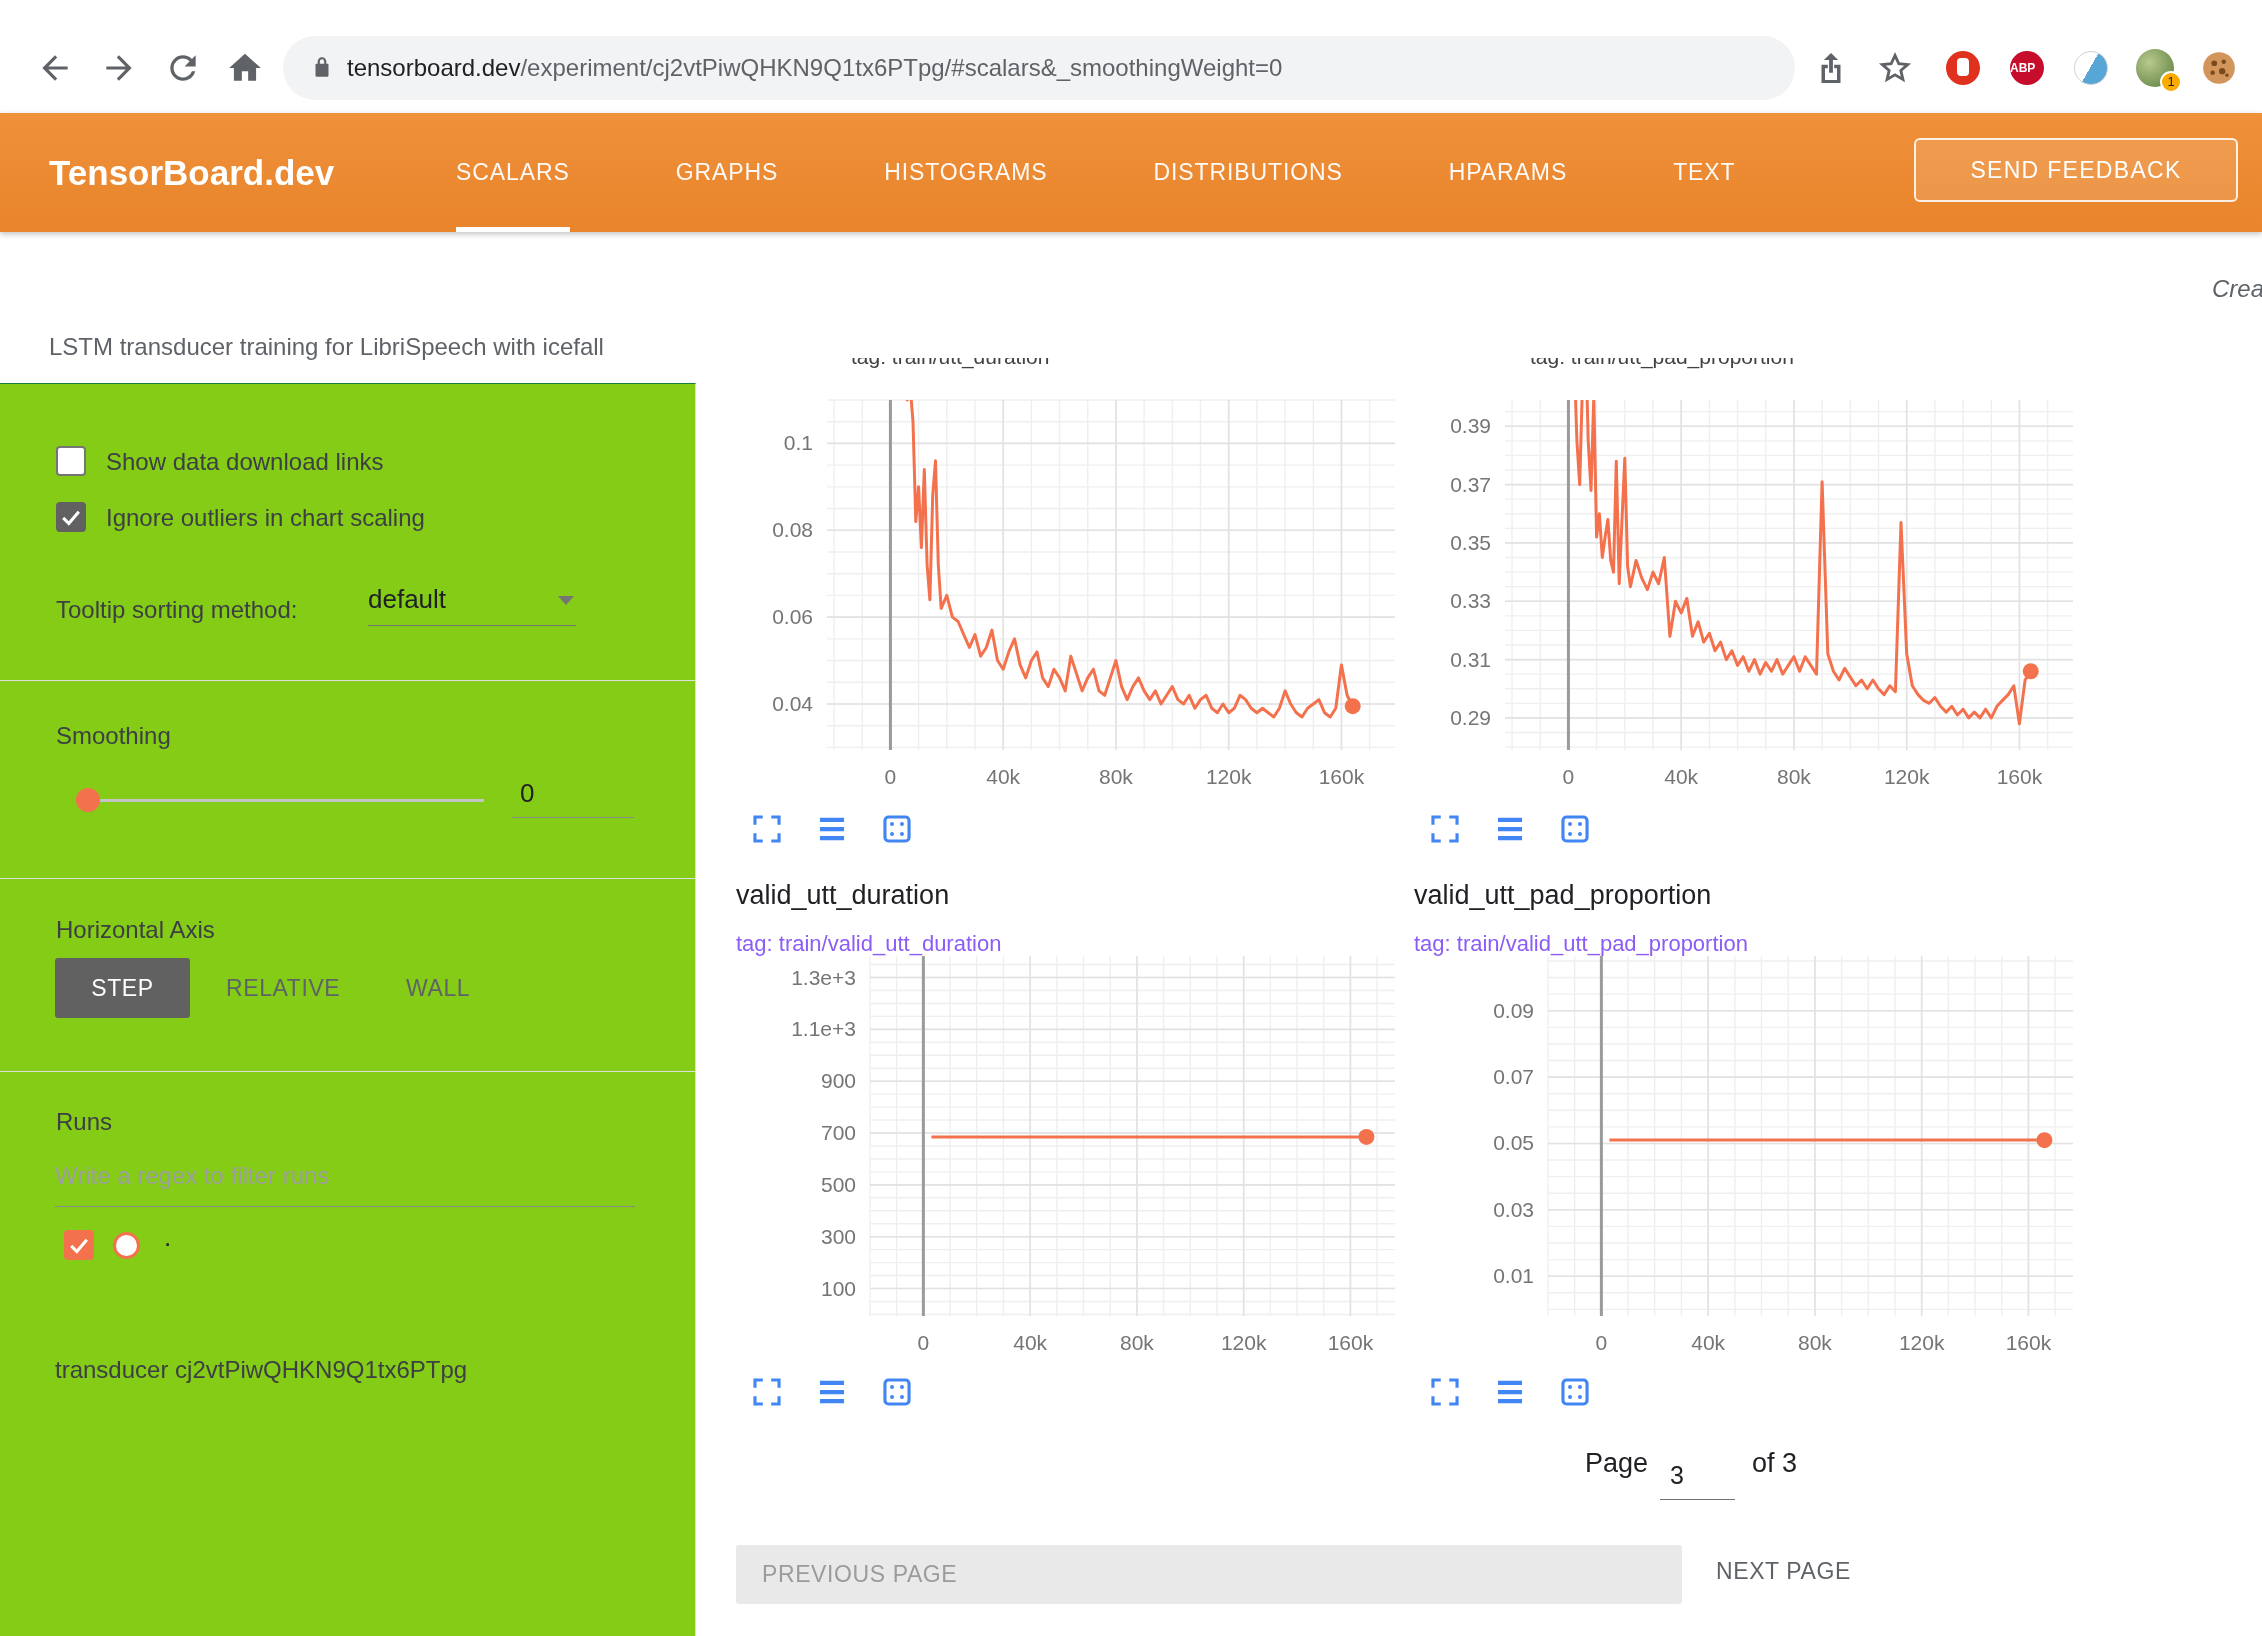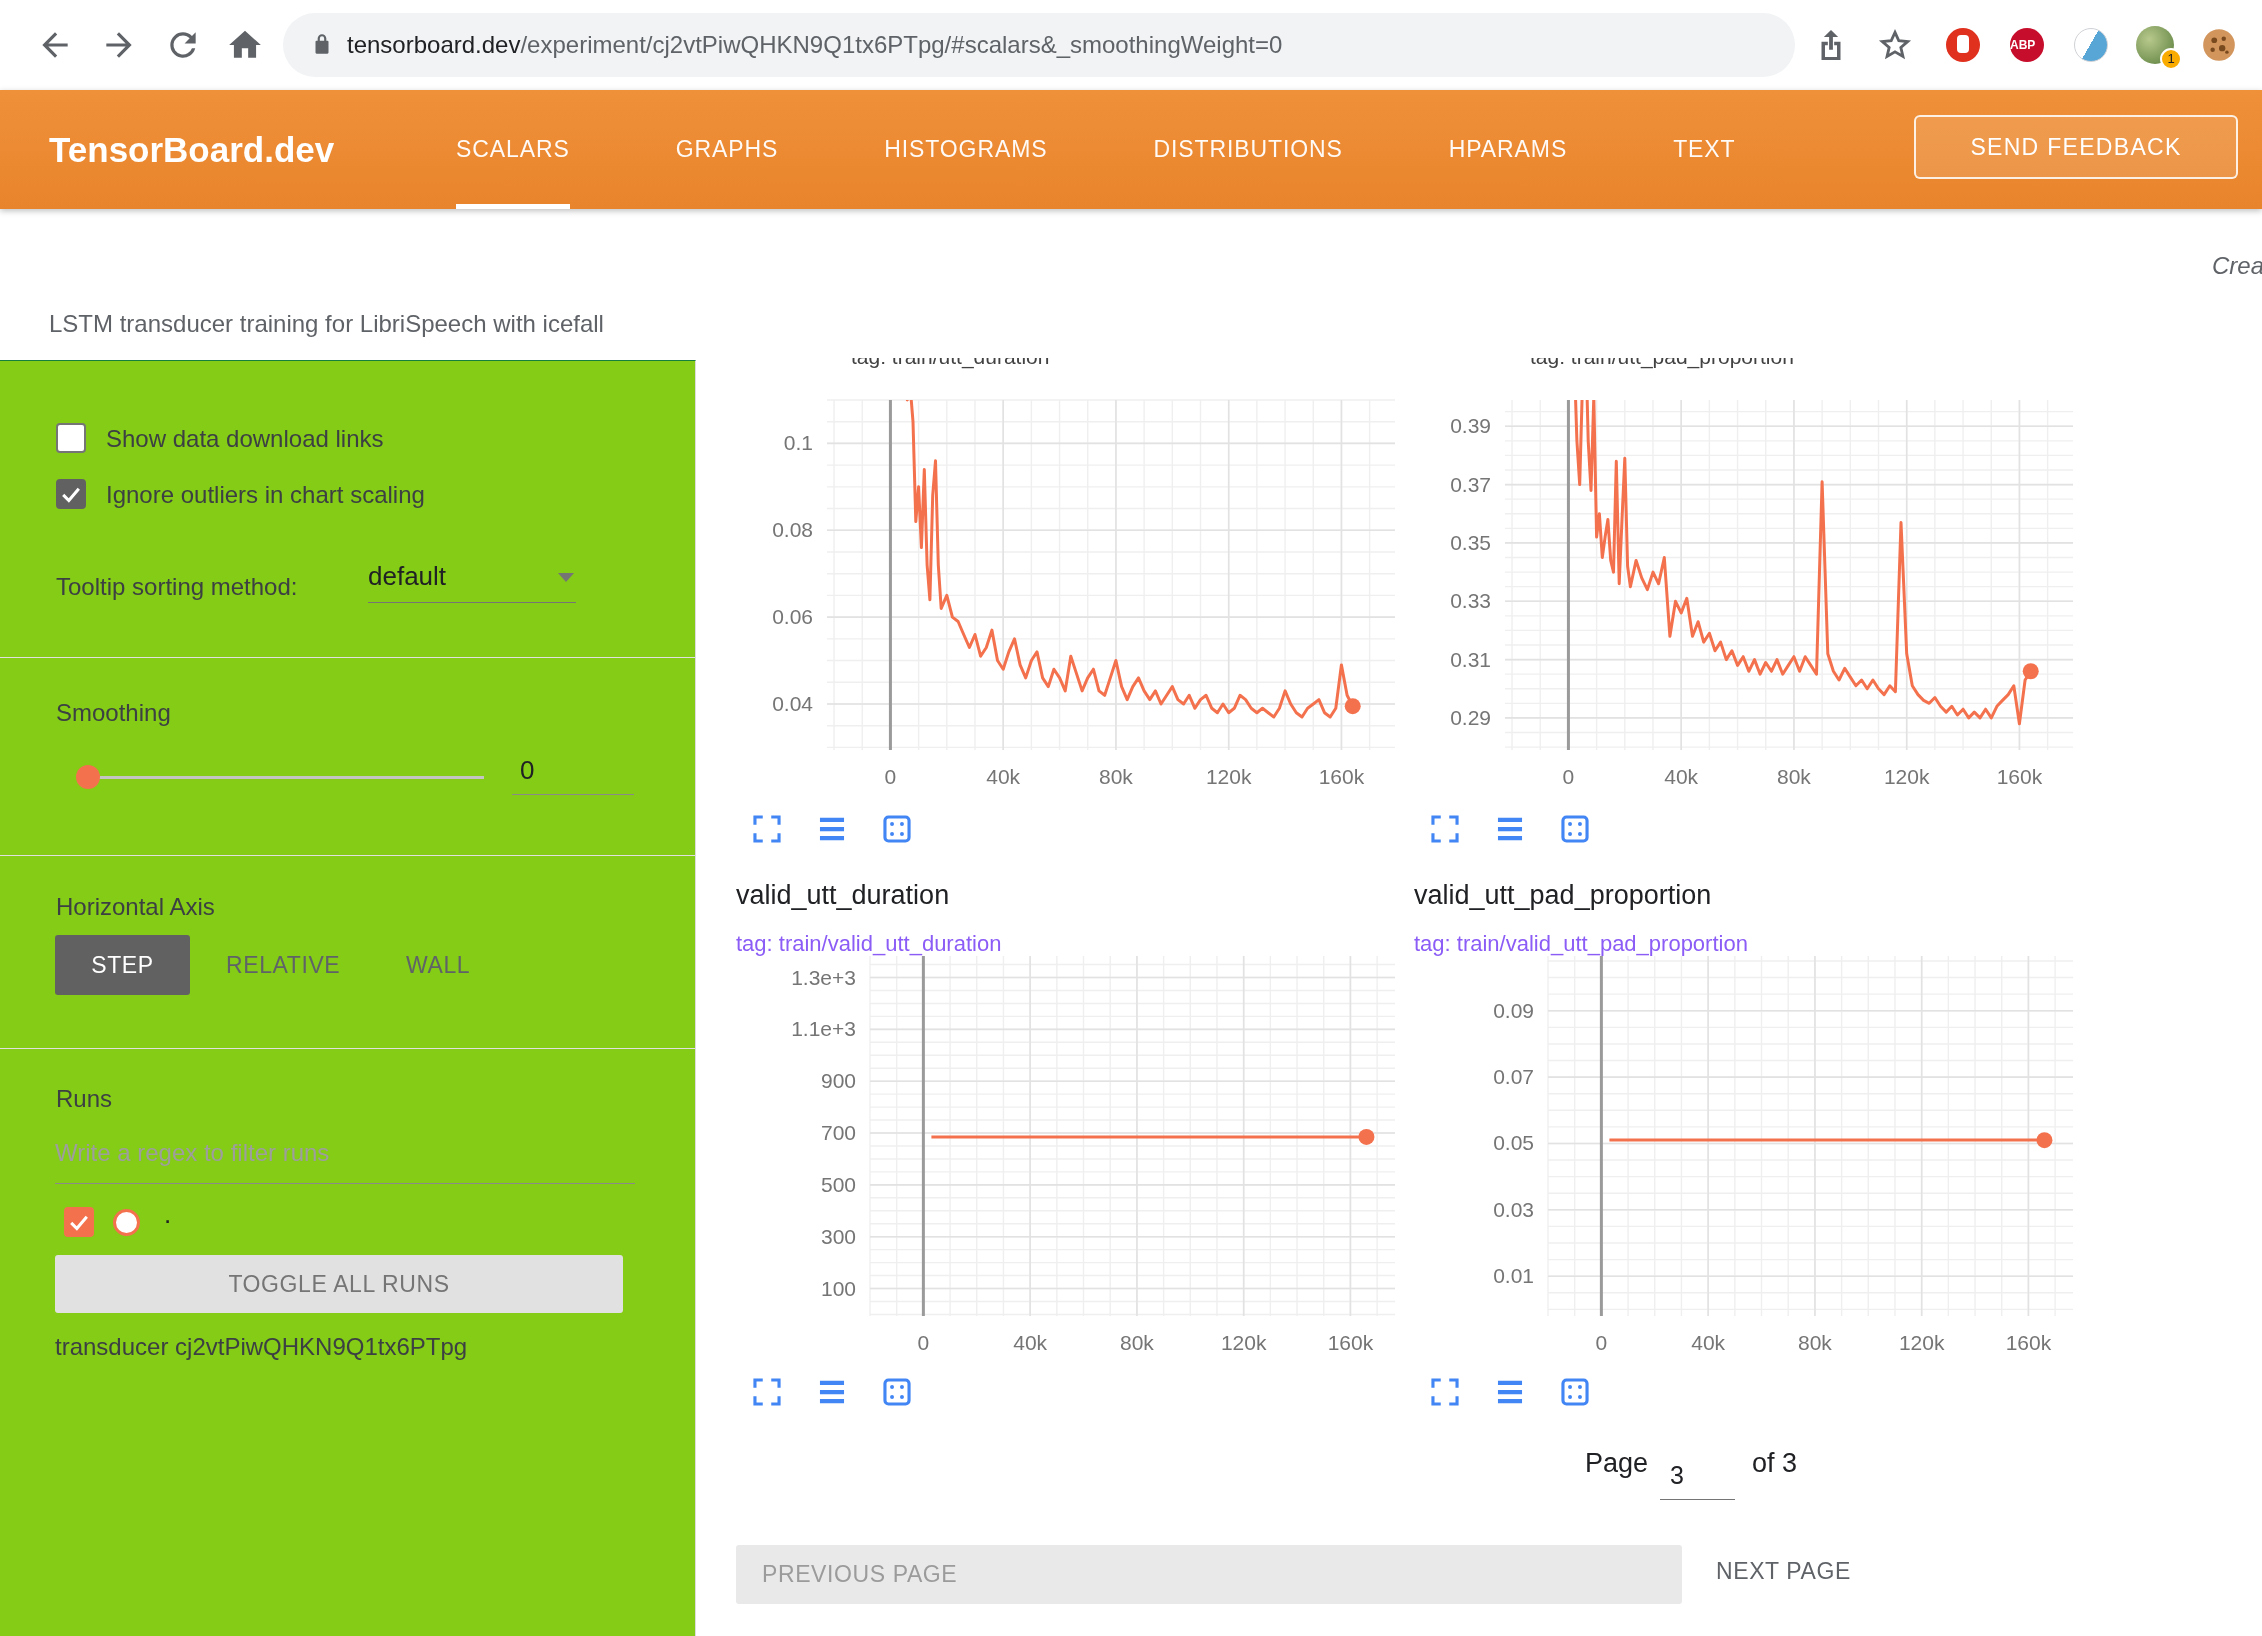--- a/index.html
+++ b/index.html
@@ -1,21 +1,21 @@
 <!DOCTYPE html>
 <html><head>
 <meta charset="utf-8">
 <style>
   * { box-sizing: border-box; margin: 0; padding: 0; }
   html, body { width: 2262px; height: 1636px; }
   body {
     font-family: "Liberation Sans", sans-serif;
     position: relative; background: #fff; overflow: hidden; color: #202124;
   }
-  .abs { position: absolute; }
+  .abs { position: absolute; margin-top: 23px; }
 
   
   .browserbar { left:0; top:0; width:2262px; height:90px; background:#fff; }
   .navicon { position:absolute; width:38px; height:38px; }
   .navicon svg { width:100%; height:100%; }
   .urlpill { position:absolute; left:283px; top:13px; width:1512px; height:64px;
              background:#f1f3f4; border-radius:32px; }
   .urlpill .lock { position:absolute; left:26px; top:19px; width:26px; height:26px; }
   .urltext { position:absolute; left:64px; top:0; line-height:64px; font-size:24px;
              white-space:nowrap; color:#202124; }
@@ -231,21 +231,20 @@
   <input class="filterinput" placeholder="Write a regex to filter runs" style="">
 
   <span class="cb orange" style="left:64px;top:846px">
     <svg viewBox="0 0 30 30">
         <polyline points="6,16 12.5,22.5 24,9" fill="none" stroke="#fff" stroke-width="3.5"></polyline>
       </svg>
   </span>
   <span class="runcircle"></span>
   <span class="sblabel" style="left:164px;top:838px;font-size:26px;color:#202124">.</span>
 
-  <button class="togglebtn">TOGGLE ALL RUNS</button>
   <span class="expcaption">transducer cj2vtPiwQHKN9Q1tx6PTpg</span>
 </aside>
 
 <div class="sliver" style="left:851px;top:358px">
     <span>tag: train/utt_duration</span>
   </div>
 <div class="sliver" style="left:1530px;top:358px">
     <span>tag: train/utt_pad_proportion</span>
   </div>
 

